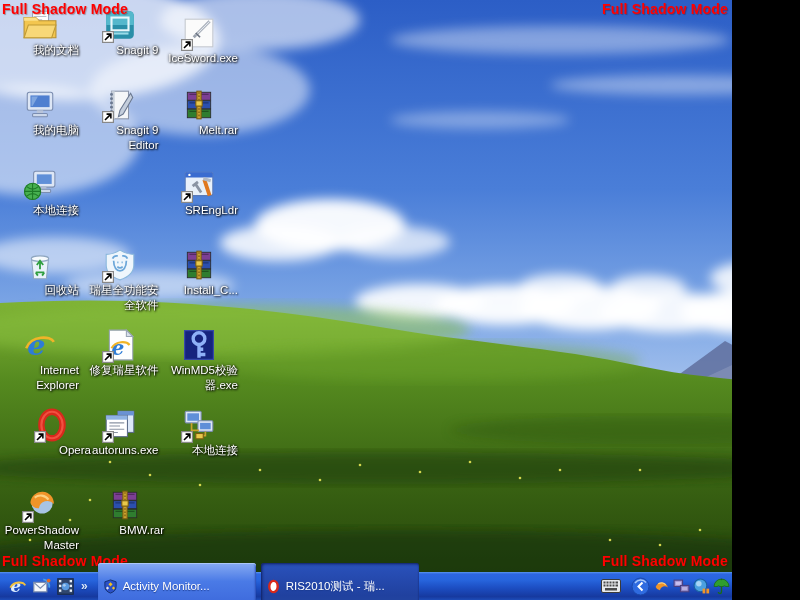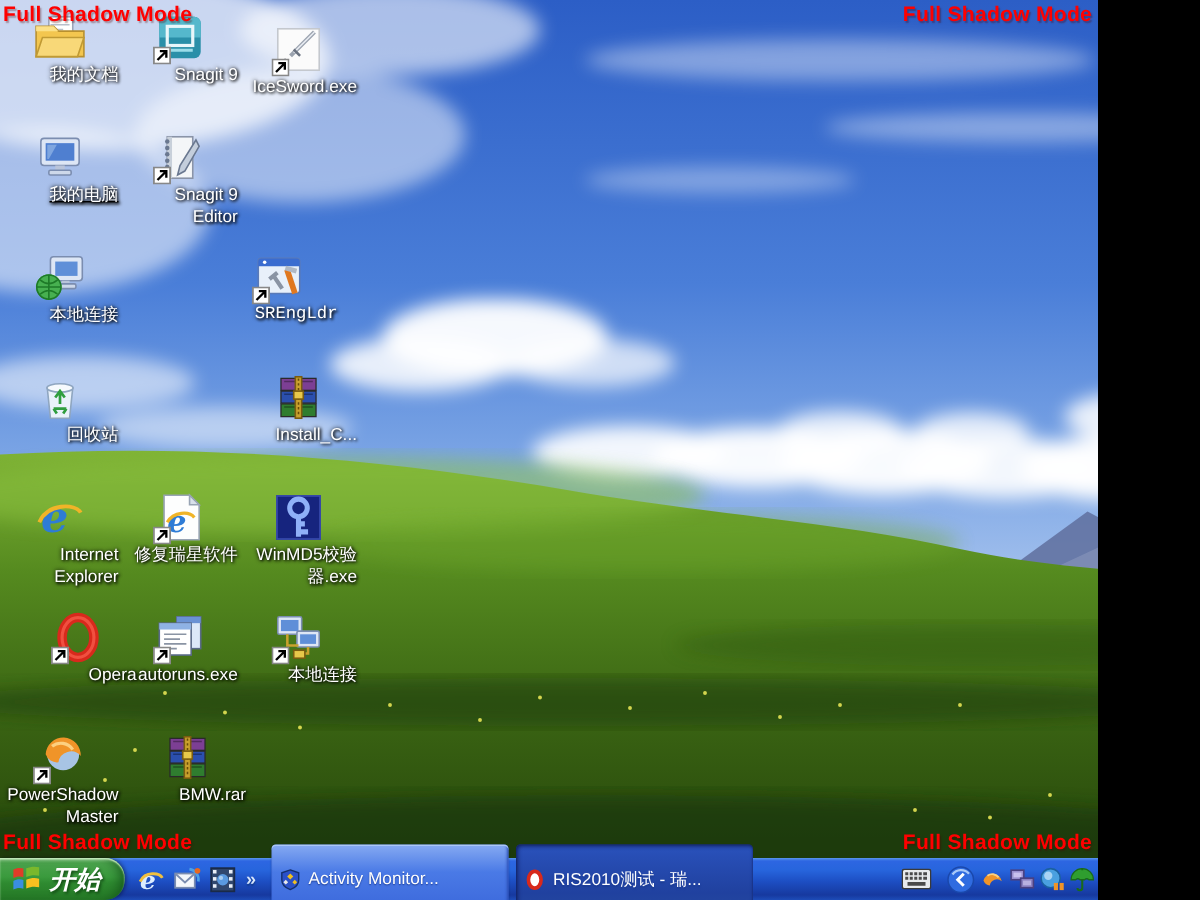--- a/index.html
+++ b/index.html
@@ -184,21 +184,21 @@
           </svg>
           <span class="arrow">
             <svg viewBox="0 0 10 10">
               <rect x=".5" y=".5" width="9" height="9" fill="#fff" stroke="#888"></rect>
               <path d="M2.5 7.5L6.8 3.2M3.8 2.6h3.6v3.6" stroke="#000" stroke-width="1.3" fill="none"></path>
             </svg>
           </span>
         </div>
         <div class="lbl">IceSword.exe</div>
       </div>
-      <div class="desk-icon" style="left: 1px; top: 88px; text-decoration: underline;">
+      <div class="desk-icon" style="left: 1px; top: 88px;">
         <div class="ico">
           <svg viewBox="0 0 32 32">
             <rect x="4" y="4" width="24" height="17" rx="2" fill="#dde6f5" stroke="#7b8db0"></rect>
             <rect x="7" y="7" width="18" height="11" fill="#4f7fd0"></rect>
             <path d="M8 8l6 0-5 9H8z" fill="#7fa6e0"></path>
             <rect x="13" y="21" width="6" height="3" fill="#b9c4da"></rect>
             <rect x="9" y="24" width="14" height="3" rx="1" fill="#cdd8ea" stroke="#7b8db0"></rect>
           </svg>
         </div>
         <div class="lbl">我的电脑</div>
@@ -221,221 +221,240 @@
           <span class="arrow">
             <svg viewBox="0 0 10 10">
               <rect x=".5" y=".5" width="9" height="9" fill="#fff" stroke="#888"></rect>
               <path d="M2.5 7.5L6.8 3.2M3.8 2.6h3.6v3.6" stroke="#000" stroke-width="1.3" fill="none"></path>
             </svg>
           </span>
         </div>
         <div class="lbl">Snagit 9
 Editor</div>
       </div>
-      <div class="desk-icon" style="left: 1px; top: 168px;">
-        <div class="ico">
-          <svg viewBox="0 0 32 32">
-            <rect x="10" y="3" width="20" height="15" rx="2" fill="#dde6f5" stroke="#7b8db0"></rect>
-            <rect x="13" y="6" width="14" height="9" fill="#5f8fd8"></rect>
-            <rect x="17" y="18" width="5" height="2" fill="#b9c4da"></rect>
-            <rect x="14" y="20" width="12" height="3" rx="1" fill="#cdd8ea" stroke="#7b8db0"></rect>
-            <circle cx="9" cy="22" r="8" fill="#47b050"></circle>
-            <path d="M1.5 22h15M9 14.5v15M3.5 17.5c3.5 3 7.5 3 11 0M3.5 26.5c3.5-3 7.5-3 11 0" stroke="#1e7a28" fill="none"></path>
-            <circle cx="9" cy="22" r="7.6" fill="none" stroke="#1e7a28"></circle>
-          </svg>
-        </div>
-        <div class="lbl">本地连接</div>
-      </div>
-      <div class="desk-icon" style="left: 147px; top: 168px; font-family: Liberation Mono, monospace;">
-        <div class="ico">
-          <svg viewBox="0 0 32 32">
-            <rect x="3" y="4" width="26" height="22" rx="2" fill="#e8f0fa" stroke="#5a7ab8"></rect>
-            <path d="M3 6a2 2 0 0 1 2-2h22a2 2 0 0 1 2 2v3H3z" fill="#3a6cd0"></path>
-            <circle cx="7" cy="6.5" r="1.1" fill="#fff"></circle>
-            <path d="M21 11l5 15" stroke="#e07820" stroke-width="3.6"></path>
-            <path d="M20 10l7 2" stroke="#b0b8c4" stroke-width="3"></path>
-            <path d="M12 14l6 9M15 13l-5 4" stroke="#8a94a4" stroke-width="2.6"></path>
-          </svg>
-          <span class="arrow">
-            <svg viewBox="0 0 10 10">
-              <rect x=".5" y=".5" width="9" height="9" fill="#fff" stroke="#888"></rect>
-              <path d="M2.5 7.5L6.8 3.2M3.8 2.6h3.6v3.6" stroke="#000" stroke-width="1.3" fill="none"></path>
-            </svg>
-          </span>
-        </div>
-        <div class="lbl">SREngLdr</div>
-      </div>
-      <div class="desk-icon" style="left: 1px; top: 248px;">
-        <div class="ico">
-          <svg viewBox="0 0 32 32">
-            <path d="M8 10l2 19h12l2-19z" fill="#e9f2fa" stroke="#8fa6c0"></path>
-            <ellipse cx="16" cy="10" rx="8.2" ry="2.6" fill="#f6fafd" stroke="#8fa6c0"></ellipse>
-            <path d="M13 16l3-4 3 4M16 12v8M12 23h8M12 23l2 3M20 23l-2 3" stroke="#2f9e3f" stroke-width="1.7" fill="none"></path>
-          </svg>
-        </div>
-        <div class="lbl">回收站</div>
-      </div>
-      <div class="desk-icon" style="left: 160px; top: 248px;">
+      <div class="desk-icon" style="left: 160px; top: 88px;">
         <div class="ico">
           <svg viewBox="0 0 32 32">
             <g stroke="#2a2a2a" stroke-width=".8">
               <rect x="5" y="4" width="22" height="7.5" fill="#7c3f94"></rect>
               <rect x="5" y="12" width="22" height="7.5" fill="#2b4fae"></rect>
               <rect x="5" y="20" width="22" height="8" fill="#2f7d2f"></rect>
             </g>
             <path d="M7 6h18M7 14h18M7 22h18" stroke="#00000055"></path>
             <rect x="14" y="3" width="4" height="26" fill="#caa12e" stroke="#7a5c10"></rect>
             <path d="M16 4v24" stroke="#6a4c08" stroke-dasharray="1.5 1.5"></path>
             <rect x="13" y="12" width="6" height="5" fill="#e8c84a" stroke="#7a5c10"></rect>
           </svg>
         </div>
-        <div class="lbl">Install_C...</div>
-      </div>
-      <div class="desk-icon" style="left: 1px; top: 328px;">
-        <div class="ico">
-          <svg viewBox="0 0 32 32">
-            <text x="4" y="25" font-size="27" font-weight="bold" font-style="italic" fill="#2e7cd6" font-family="DejaVu Serif,serif">e</text>
-            <path d="M3 19C8 7 26 7 29 13" stroke="#f0b428" stroke-width="2.4" fill="none"></path>
-          </svg>
-        </div>
-        <div class="lbl">Internet
-Explorer</div>
-      </div>
-      <div class="desk-icon" style="left: 80.5px; top: 328px;">
-        <div class="ico">
-          <svg viewBox="0 0 32 32">
-            <path d="M6 2h16l6 6v22H6z" fill="#fdfefe" stroke="#98a4b4"></path>
-            <path d="M22 2l6 6h-6z" fill="#d8e0ea" stroke="#98a4b4"></path>
-            <text x="8" y="25" font-size="19" font-weight="bold" font-style="italic" fill="#2e7cd6" font-family="DejaVu Serif,serif">e</text>
-            <path d="M8 19c4-7 14-7 17-3" stroke="#f0b428" stroke-width="2" fill="none"></path>
-          </svg>
-          <span class="arrow">
-            <svg viewBox="0 0 10 10">
-              <rect x=".5" y=".5" width="9" height="9" fill="#fff" stroke="#888"></rect>
-              <path d="M2.5 7.5L6.8 3.2M3.8 2.6h3.6v3.6" stroke="#000" stroke-width="1.3" fill="none"></path>
-            </svg>
-          </span>
-        </div>
-        <div class="lbl">修复瑞星软件</div>
-      </div>
-      <div class="desk-icon" style="left: 160px; top: 328px;">
-        <div class="ico">
-          <svg viewBox="0 0 32 32">
-            <rect x="2" y="2" width="28" height="28" fill="#16247e"></rect>
-            <rect x="2.5" y="2.5" width="27" height="27" fill="none" stroke="#3a4cb0"></rect>
-            <circle cx="16" cy="10" r="5.5" fill="none" stroke="#8fb0f8" stroke-width="3.2"></circle>
-            <path d="M16 15v13M16 25h6M16 20h4" stroke="#8fb0f8" stroke-width="3.2" fill="none"></path>
-          </svg>
-        </div>
-        <div class="lbl">WinMD5校验
-器.exe</div>
-      </div>
-      <div class="desk-icon" style="left: 1px; top: 408px; margin-left: 12px;">
-        <div class="ico">
-          <svg viewBox="0 0 32 32">
-            <ellipse cx="16" cy="16" rx="10" ry="12.5" fill="none" stroke="#d8291c" stroke-width="6"></ellipse>
-            <ellipse cx="16" cy="16" rx="10" ry="12.5" fill="none" stroke="#f05040" stroke-width="2"></ellipse>
-          </svg>
-          <span class="arrow">
-            <svg viewBox="0 0 10 10">
-              <rect x=".5" y=".5" width="9" height="9" fill="#fff" stroke="#888"></rect>
-              <path d="M2.5 7.5L6.8 3.2M3.8 2.6h3.6v3.6" stroke="#000" stroke-width="1.3" fill="none"></path>
-            </svg>
-          </span>
-        </div>
-        <div class="lbl">Opera</div>
-      </div>
-      <div class="desk-icon" style="left: 160px; top: 408px;">
-        <div class="ico">
-          <svg viewBox="0 0 32 32">
-            <rect x="3" y="3" width="15" height="11" rx="1" fill="#dde6f5" stroke="#7b8db0"></rect>
-            <rect x="5" y="5" width="11" height="7" fill="#5f8fd8"></rect>
-            <rect x="15" y="12" width="14" height="10" rx="1" fill="#dde6f5" stroke="#7b8db0"></rect>
-            <rect x="17" y="14" width="10" height="6" fill="#5f8fd8"></rect>
-            <path d="M9 14v7h7M22 22v4h-5" stroke="#caa12e" fill="none" stroke-width="1.6"></path>
-            <rect x="13" y="24" width="7" height="5" fill="#e8c84a" stroke="#7a5c10"></rect>
-          </svg>
-          <span class="arrow">
-            <svg viewBox="0 0 10 10">
-              <rect x=".5" y=".5" width="9" height="9" fill="#fff" stroke="#888"></rect>
-              <path d="M2.5 7.5L6.8 3.2M3.8 2.6h3.6v3.6" stroke="#000" stroke-width="1.3" fill="none"></path>
-            </svg>
-          </span>
+        <div class="lbl">Melt.rar</div>
+      </div>
+      <div class="desk-icon" style="left: 1px; top: 168px;">
+        <div class="ico">
+          <svg viewBox="0 0 32 32">
+            <rect x="10" y="3" width="20" height="15" rx="2" fill="#dde6f5" stroke="#7b8db0"></rect>
+            <rect x="13" y="6" width="14" height="9" fill="#5f8fd8"></rect>
+            <rect x="17" y="18" width="5" height="2" fill="#b9c4da"></rect>
+            <rect x="14" y="20" width="12" height="3" rx="1" fill="#cdd8ea" stroke="#7b8db0"></rect>
+            <circle cx="9" cy="22" r="8" fill="#47b050"></circle>
+            <path d="M1.5 22h15M9 14.5v15M3.5 17.5c3.5 3 7.5 3 11 0M3.5 26.5c3.5-3 7.5-3 11 0" stroke="#1e7a28" fill="none"></path>
+            <circle cx="9" cy="22" r="7.6" fill="none" stroke="#1e7a28"></circle>
+          </svg>
         </div>
         <div class="lbl">本地连接</div>
       </div>
-      <div class="desk-icon" style="left: 80.5px; top: 408px;">
-        <div class="ico">
-          <svg viewBox="0 0 32 32">
-            <rect x="14" y="3" width="15" height="20" fill="#dce8f8" stroke="#5a6a88"></rect>
-            <rect x="14" y="3" width="15" height="4" fill="#6a92d4"></rect>
-            <rect x="3" y="7" width="20" height="20" fill="#fff" stroke="#5a6a88"></rect>
-            <rect x="3" y="7" width="20" height="4" fill="#8fb2e4"></rect>
-            <g stroke="#8a94a4">
-              <path d="M6 14h14M6 17h10M6 20h14M6 23h8"></path>
-            </g>
-          </svg>
-          <span class="arrow">
-            <svg viewBox="0 0 10 10">
-              <rect x=".5" y=".5" width="9" height="9" fill="#fff" stroke="#888"></rect>
-              <path d="M2.5 7.5L6.8 3.2M3.8 2.6h3.6v3.6" stroke="#000" stroke-width="1.3" fill="none"></path>
-            </svg>
-          </span>
-        </div>
-        <div class="lbl">autoruns.exe</div>
-      </div>
-      <div class="desk-icon" style="left: 1px; top: 488px;">
-        <div class="ico">
-          <svg viewBox="0 0 32 32">
-            <circle cx="18" cy="14" r="10" fill="#a8c4e4"></circle>
-            <path d="M7 14a11 11 0 0 1 22 1 8 8 0 0 0-14 4 7.5 7.5 0 0 1-8-5" fill="#f09428"></path>
-            <path d="M11 9a9 9 0 0 1 13 2" stroke="#fcd080" stroke-width="2" fill="none"></path>
-          </svg>
-          <span class="arrow">
-            <svg viewBox="0 0 10 10">
-              <rect x=".5" y=".5" width="9" height="9" fill="#fff" stroke="#888"></rect>
-              <path d="M2.5 7.5L6.8 3.2M3.8 2.6h3.6v3.6" stroke="#000" stroke-width="1.3" fill="none"></path>
-            </svg>
-          </span>
-        </div>
-        <div class="lbl">PowerShadow
-Master</div>
-      </div>
-      <div class="desk-icon" style="left: 86px; top: 488px;">
+      <div class="desk-icon" style="left: 160px; top: 168px;">
+        <div class="ico">
+          <svg viewBox="0 0 32 32">
+            <rect x="3" y="4" width="26" height="22" rx="2" fill="#e8f0fa" stroke="#5a7ab8"></rect>
+            <path d="M3 6a2 2 0 0 1 2-2h22a2 2 0 0 1 2 2v3H3z" fill="#3a6cd0"></path>
+            <circle cx="7" cy="6.5" r="1.1" fill="#fff"></circle>
+            <path d="M21 11l5 15" stroke="#e07820" stroke-width="3.6"></path>
+            <path d="M20 10l7 2" stroke="#b0b8c4" stroke-width="3"></path>
+            <path d="M12 14l6 9M15 13l-5 4" stroke="#8a94a4" stroke-width="2.6"></path>
+          </svg>
+          <span class="arrow">
+            <svg viewBox="0 0 10 10">
+              <rect x=".5" y=".5" width="9" height="9" fill="#fff" stroke="#888"></rect>
+              <path d="M2.5 7.5L6.8 3.2M3.8 2.6h3.6v3.6" stroke="#000" stroke-width="1.3" fill="none"></path>
+            </svg>
+          </span>
+        </div>
+        <div class="lbl">SREngLdr</div>
+      </div>
+      <div class="desk-icon" style="left: 1px; top: 248px;">
+        <div class="ico">
+          <svg viewBox="0 0 32 32">
+            <path d="M8 10l2 19h12l2-19z" fill="#e9f2fa" stroke="#8fa6c0"></path>
+            <ellipse cx="16" cy="10" rx="8.2" ry="2.6" fill="#f6fafd" stroke="#8fa6c0"></ellipse>
+            <path d="M13 16l3-4 3 4M16 12v8M12 23h8M12 23l2 3M20 23l-2 3" stroke="#2f9e3f" stroke-width="1.7" fill="none"></path>
+          </svg>
+        </div>
+        <div class="lbl">回收站</div>
+      </div>
+      <div class="desk-icon" style="left: 80.5px; top: 248px;">
+        <div class="ico">
+          <svg viewBox="0 0 32 32">
+            <path d="M16 2c5 3 11 4 13 4v10c0 8-7 12-13 14C10 28 3 24 3 16V6c2 0 8-1 13-4z" fill="#eef6fc" stroke="#8ab8dc"></path>
+            <path d="M9 10a4.5 4.5 0 0 1 5-2.5M23 10a4.5 4.5 0 0 0-5-2.5M10 12c0 6.5 3 9.5 6 9.5s6-3 6-9.5M13.5 13.5h1M17.5 13.5h1M13.5 17.5c1.5 1.6 3.5 1.6 5 0" stroke="#6aa6d8" stroke-width="1.6" fill="none"></path>
+          </svg>
+          <span class="arrow">
+            <svg viewBox="0 0 10 10">
+              <rect x=".5" y=".5" width="9" height="9" fill="#fff" stroke="#888"></rect>
+              <path d="M2.5 7.5L6.8 3.2M3.8 2.6h3.6v3.6" stroke="#000" stroke-width="1.3" fill="none"></path>
+            </svg>
+          </span>
+        </div>
+        <div class="lbl">瑞星全功能安
+全软件</div>
+      </div>
+      <div class="desk-icon" style="left: 160px; top: 248px;">
         <div class="ico">
           <svg viewBox="0 0 32 32">
             <g stroke="#2a2a2a" stroke-width=".8">
               <rect x="5" y="4" width="22" height="7.5" fill="#7c3f94"></rect>
               <rect x="5" y="12" width="22" height="7.5" fill="#2b4fae"></rect>
               <rect x="5" y="20" width="22" height="8" fill="#2f7d2f"></rect>
             </g>
             <path d="M7 6h18M7 14h18M7 22h18" stroke="#00000055"></path>
             <rect x="14" y="3" width="4" height="26" fill="#caa12e" stroke="#7a5c10"></rect>
             <path d="M16 4v24" stroke="#6a4c08" stroke-dasharray="1.5 1.5"></path>
             <rect x="13" y="12" width="6" height="5" fill="#e8c84a" stroke="#7a5c10"></rect>
           </svg>
         </div>
+        <div class="lbl">Install_C...</div>
+      </div>
+      <div class="desk-icon" style="left: 1px; top: 328px;">
+        <div class="ico">
+          <svg viewBox="0 0 32 32">
+            <text x="4" y="25" font-size="27" font-weight="bold" font-style="italic" fill="#2e7cd6" font-family="DejaVu Serif,serif">e</text>
+            <path d="M3 19C8 7 26 7 29 13" stroke="#f0b428" stroke-width="2.4" fill="none"></path>
+          </svg>
+        </div>
+        <div class="lbl">Internet
+Explorer</div>
+      </div>
+      <div class="desk-icon" style="left: 80.5px; top: 328px;">
+        <div class="ico">
+          <svg viewBox="0 0 32 32">
+            <path d="M6 2h16l6 6v22H6z" fill="#fdfefe" stroke="#98a4b4"></path>
+            <path d="M22 2l6 6h-6z" fill="#d8e0ea" stroke="#98a4b4"></path>
+            <text x="8" y="25" font-size="19" font-weight="bold" font-style="italic" fill="#2e7cd6" font-family="DejaVu Serif,serif">e</text>
+            <path d="M8 19c4-7 14-7 17-3" stroke="#f0b428" stroke-width="2" fill="none"></path>
+          </svg>
+          <span class="arrow">
+            <svg viewBox="0 0 10 10">
+              <rect x=".5" y=".5" width="9" height="9" fill="#fff" stroke="#888"></rect>
+              <path d="M2.5 7.5L6.8 3.2M3.8 2.6h3.6v3.6" stroke="#000" stroke-width="1.3" fill="none"></path>
+            </svg>
+          </span>
+        </div>
+        <div class="lbl">修复瑞星软件</div>
+      </div>
+      <div class="desk-icon" style="left: 160px; top: 328px;">
+        <div class="ico">
+          <svg viewBox="0 0 32 32">
+            <rect x="2" y="2" width="28" height="28" fill="#16247e"></rect>
+            <rect x="2.5" y="2.5" width="27" height="27" fill="none" stroke="#3a4cb0"></rect>
+            <circle cx="16" cy="10" r="5.5" fill="none" stroke="#8fb0f8" stroke-width="3.2"></circle>
+            <path d="M16 15v13M16 25h6M16 20h4" stroke="#8fb0f8" stroke-width="3.2" fill="none"></path>
+          </svg>
+        </div>
+        <div class="lbl">WinMD5校验
+器.exe</div>
+      </div>
+      <div class="desk-icon" style="left: 1px; top: 408px; margin-left: 12px;">
+        <div class="ico">
+          <svg viewBox="0 0 32 32">
+            <ellipse cx="16" cy="16" rx="10" ry="12.5" fill="none" stroke="#d8291c" stroke-width="6"></ellipse>
+            <ellipse cx="16" cy="16" rx="10" ry="12.5" fill="none" stroke="#f05040" stroke-width="2"></ellipse>
+          </svg>
+          <span class="arrow">
+            <svg viewBox="0 0 10 10">
+              <rect x=".5" y=".5" width="9" height="9" fill="#fff" stroke="#888"></rect>
+              <path d="M2.5 7.5L6.8 3.2M3.8 2.6h3.6v3.6" stroke="#000" stroke-width="1.3" fill="none"></path>
+            </svg>
+          </span>
+        </div>
+        <div class="lbl">Opera</div>
+      </div>
+      <div class="desk-icon" style="left: 160px; top: 408px;">
+        <div class="ico">
+          <svg viewBox="0 0 32 32">
+            <rect x="3" y="3" width="15" height="11" rx="1" fill="#dde6f5" stroke="#7b8db0"></rect>
+            <rect x="5" y="5" width="11" height="7" fill="#5f8fd8"></rect>
+            <rect x="15" y="12" width="14" height="10" rx="1" fill="#dde6f5" stroke="#7b8db0"></rect>
+            <rect x="17" y="14" width="10" height="6" fill="#5f8fd8"></rect>
+            <path d="M9 14v7h7M22 22v4h-5" stroke="#caa12e" fill="none" stroke-width="1.6"></path>
+            <rect x="13" y="24" width="7" height="5" fill="#e8c84a" stroke="#7a5c10"></rect>
+          </svg>
+          <span class="arrow">
+            <svg viewBox="0 0 10 10">
+              <rect x=".5" y=".5" width="9" height="9" fill="#fff" stroke="#888"></rect>
+              <path d="M2.5 7.5L6.8 3.2M3.8 2.6h3.6v3.6" stroke="#000" stroke-width="1.3" fill="none"></path>
+            </svg>
+          </span>
+        </div>
+        <div class="lbl">本地连接</div>
+      </div>
+      <div class="desk-icon" style="left: 80.5px; top: 408px;">
+        <div class="ico">
+          <svg viewBox="0 0 32 32">
+            <rect x="14" y="3" width="15" height="20" fill="#dce8f8" stroke="#5a6a88"></rect>
+            <rect x="14" y="3" width="15" height="4" fill="#6a92d4"></rect>
+            <rect x="3" y="7" width="20" height="20" fill="#fff" stroke="#5a6a88"></rect>
+            <rect x="3" y="7" width="20" height="4" fill="#8fb2e4"></rect>
+            <g stroke="#8a94a4">
+              <path d="M6 14h14M6 17h10M6 20h14M6 23h8"></path>
+            </g>
+          </svg>
+          <span class="arrow">
+            <svg viewBox="0 0 10 10">
+              <rect x=".5" y=".5" width="9" height="9" fill="#fff" stroke="#888"></rect>
+              <path d="M2.5 7.5L6.8 3.2M3.8 2.6h3.6v3.6" stroke="#000" stroke-width="1.3" fill="none"></path>
+            </svg>
+          </span>
+        </div>
+        <div class="lbl">autoruns.exe</div>
+      </div>
+      <div class="desk-icon" style="left: 1px; top: 488px;">
+        <div class="ico">
+          <svg viewBox="0 0 32 32">
+            <circle cx="18" cy="14" r="10" fill="#a8c4e4"></circle>
+            <path d="M7 14a11 11 0 0 1 22 1 8 8 0 0 0-14 4 7.5 7.5 0 0 1-8-5" fill="#f09428"></path>
+            <path d="M11 9a9 9 0 0 1 13 2" stroke="#fcd080" stroke-width="2" fill="none"></path>
+          </svg>
+          <span class="arrow">
+            <svg viewBox="0 0 10 10">
+              <rect x=".5" y=".5" width="9" height="9" fill="#fff" stroke="#888"></rect>
+              <path d="M2.5 7.5L6.8 3.2M3.8 2.6h3.6v3.6" stroke="#000" stroke-width="1.3" fill="none"></path>
+            </svg>
+          </span>
+        </div>
+        <div class="lbl">PowerShadow
+Master</div>
+      </div>
+      <div class="desk-icon" style="left: 86px; top: 488px;">
+        <div class="ico">
+          <svg viewBox="0 0 32 32">
+            <g stroke="#2a2a2a" stroke-width=".8">
+              <rect x="5" y="4" width="22" height="7.5" fill="#7c3f94"></rect>
+              <rect x="5" y="12" width="22" height="7.5" fill="#2b4fae"></rect>
+              <rect x="5" y="20" width="22" height="8" fill="#2f7d2f"></rect>
+            </g>
+            <path d="M7 6h18M7 14h18M7 22h18" stroke="#00000055"></path>
+            <rect x="14" y="3" width="4" height="26" fill="#caa12e" stroke="#7a5c10"></rect>
+            <path d="M16 4v24" stroke="#6a4c08" stroke-dasharray="1.5 1.5"></path>
+            <rect x="13" y="12" width="6" height="5" fill="#e8c84a" stroke="#7a5c10"></rect>
+          </svg>
+        </div>
         <div class="lbl">BMW.rar</div>
       </div>
     </div>
 
   <div class="taskbar">
-    <div class="start-btn">
-      <span class="start-flag">
-          <svg viewBox="0 0 22 22">
-            <g transform="skewY(-5)">
-              <path d="M2 4c2-1 5-1 7 0v6c-2-1-5-1-7 0z" fill="#e03c28"></path>
-              <path d="M11 4c3-1 6-1 9 0v6c-3-1-6-1-9 0z" fill="#7ab82c"></path>
-              <path d="M2 12c2-1 5-1 7 0v6c-2-1-5-1-7 0z" fill="#3a8ee0"></path>
-              <path d="M11 12c3-1 6-1 9 0v6c-3-1-6-1-9 0z" fill="#f8c020"></path>
-            </g>
-          </svg>
-        </span>
-      <span>开始</span>
-    </div>
     <div class="ql">
       <span class="more-chevron" style="order:9">»</span>
     <span class="ql-item">
           <svg viewBox="0 0 16 16">
             <text x="2" y="13" font-size="14" font-weight="bold" font-style="italic" fill="#dcecff" font-family="DejaVu Serif,serif">e</text>
             <path d="M2 9C5 3 13 4 14.5 7" stroke="#f0c040" stroke-width="1.6" fill="none"></path>
           </svg>
         </span>
         <span class="ql-item">
           <svg viewBox="0 0 16 16">

